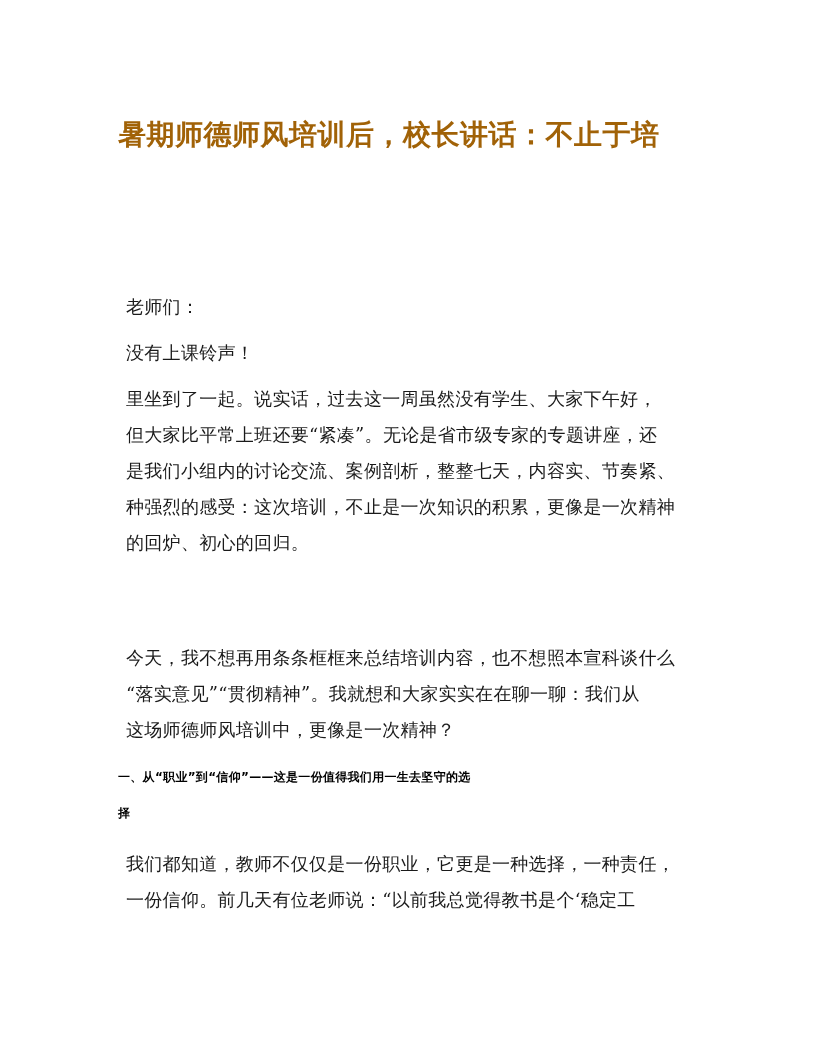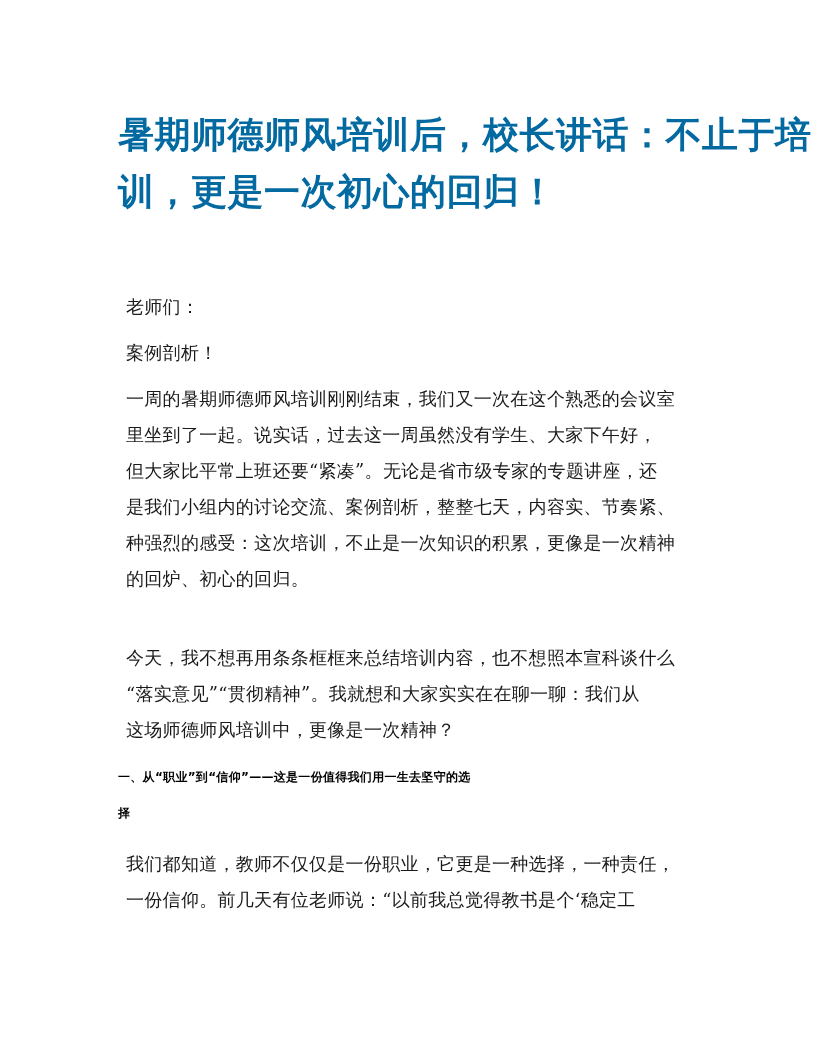--- a/index.html
+++ b/index.html
@@ -21,25 +21,25 @@
       top: 0;
       width: 576px;
     }
     .title {
       position: absolute;
       left: 0;
       top: 106px;
       width: 580px;
       font-family: "DejaVu Sans", "Liberation Sans", sans-serif;
       font-weight: bold;
-      font-size: 36px;
+      font-size: 28px;
       line-height: 57px;
       letter-spacing: 0.5px;
       margin: 0;
-      color: #0369a1;
+      color: #a16207;
     }
     .para {
       position: absolute;
       left: 0;
       width: 576px;
       font-size: 18px;
       line-height: 36px;
       margin: 8px;
       letter-spacing: 0.3px;
       color: #1a1a1a;
@@ -58,29 +58,27 @@
     }
     .line { display: block; white-space: nowrap; }
   </style>
 </head>
 <body>
 
 <div class="page">
 
   <h1 class="title">
     <span class="line">暑期师德师风培训后，校长讲话：不止于培</span>
-    <span class="line">训，更是一次初心的回归！</span>
   </h1>
 
   <p class="para" style="top:281px;">老师们：</p>
 
-  <p class="para" style="top:327px;">案例剖析！</p>
+  <p class="para" style="top:327px;">没有上课铃声！</p>
 
   <p class="para" style="top:373px;">
-    <span class="line">一周的暑期师德师风培训刚刚结束，我们又一次在这个熟悉的会议室</span>
     <span class="line">里坐到了一起。说实话，过去这一周虽然没有学生、大家下午好，</span>
     <span class="line">但大家比平常上班还要“紧凑”。无论是省市级专家的专题讲座，还</span>
     <span class="line">是我们小组内的讨论交流、案例剖析，整整七天，内容实、节奏紧、</span>
     <span class="line">种强烈的感受：这次培训，不止是一次知识的积累，更像是一次精神</span>
     <span class="line">的回炉、初心的回归。</span>
   </p>
 
   <p class="para" style="top:632px;">
     <span class="line">今天，我不想再用条条框框来总结培训内容，也不想照本宣科谈什么</span>
     <span class="line">“落实意见”“贯彻精神”。我就想和大家实实在在聊一聊：我们从</span>

